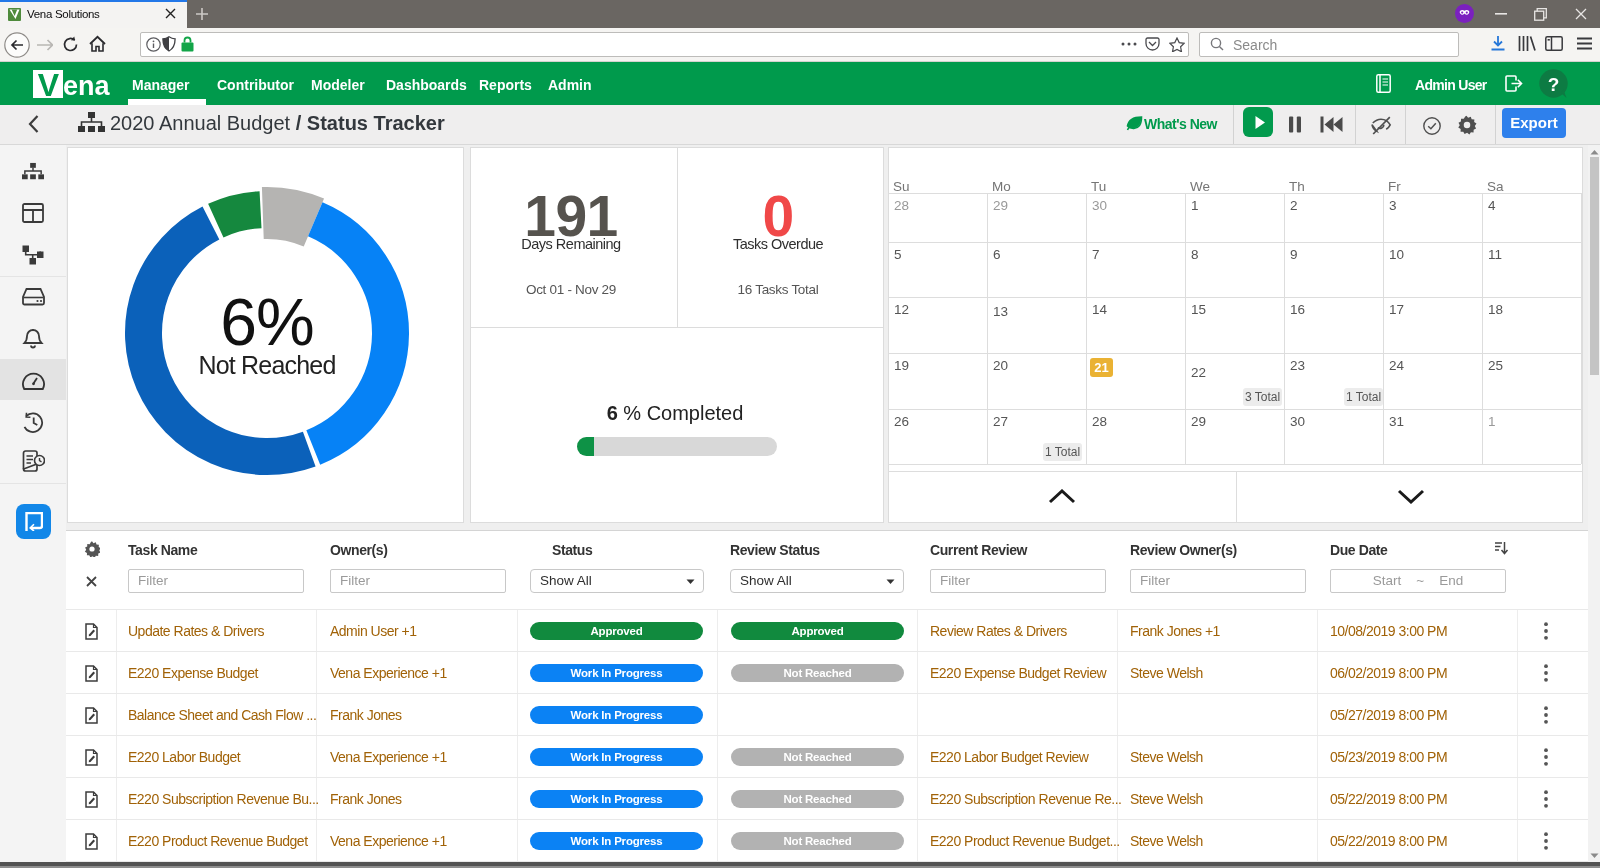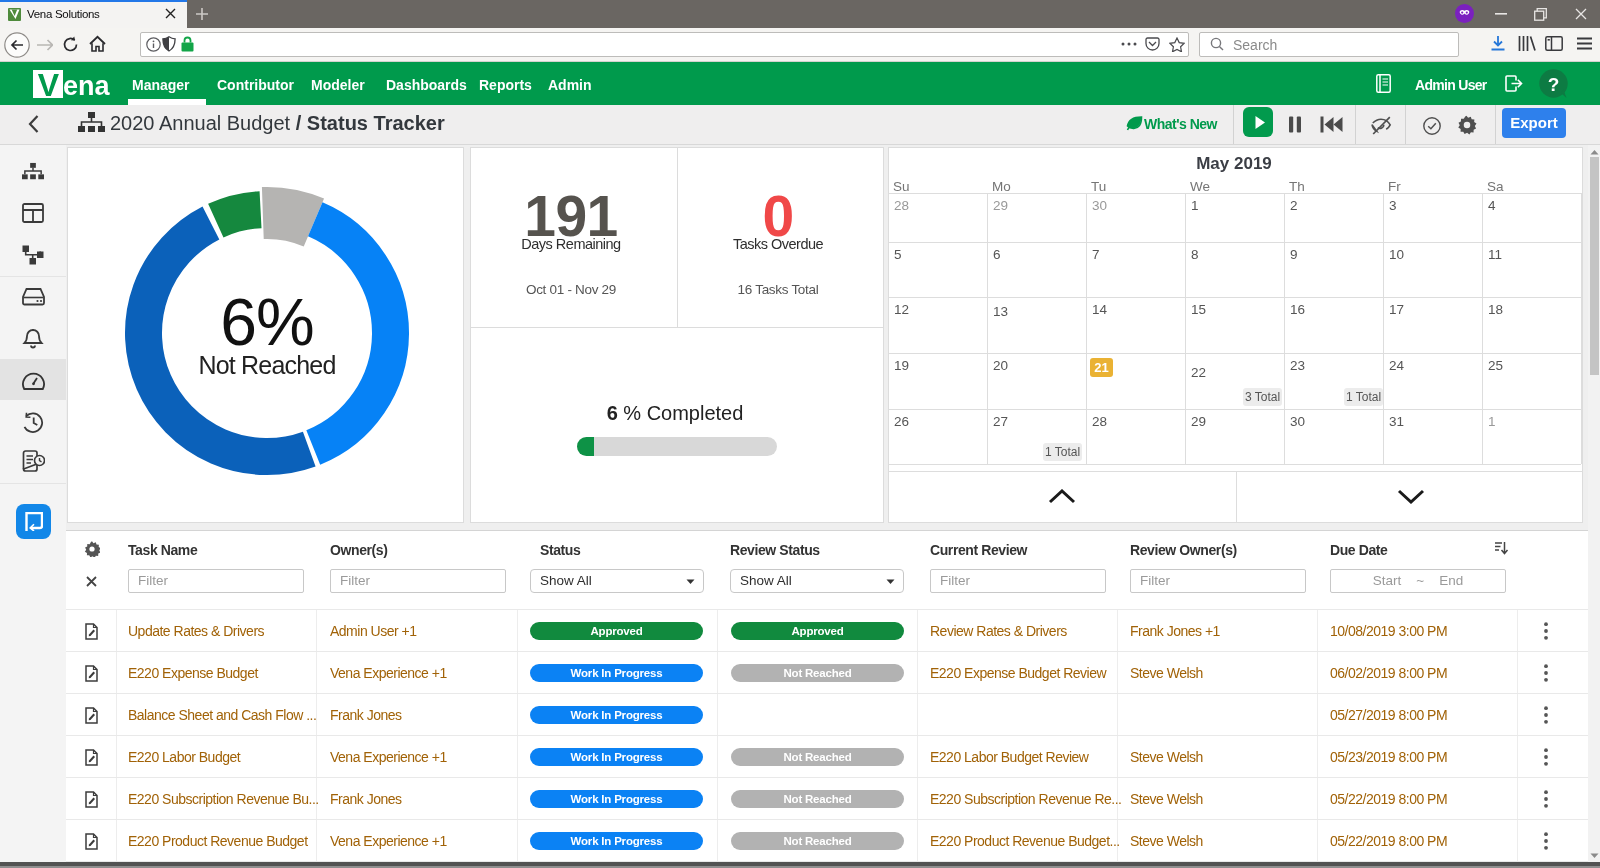--- a/index.html
+++ b/index.html
@@ -316,21 +316,20 @@
   <div class="statlab" style="left:441px;top:236px;">Days Remaining</div>
   <div class="statsub" style="left:441px;top:282px;">Oct 01 - Nov 29</div>
   <div class="statnum" style="left:678px;top:183px;color:#f04848;">0</div>
   <div class="statlab" style="left:648px;top:236px;">Tasks Overdue</div>
   <div class="statsub" style="left:648px;top:282px;">16 Tasks Total</div>
   <div style="position:absolute;left:545px;top:402px;width:260px;text-align:center;font-size:20px;color:#222;"><b>6</b> % Completed</div>
   <div style="position:absolute;left:577px;top:437px;width:200px;height:19px;background:#d8d8d8;border-radius:10px;"></div>
   <div style="position:absolute;left:577px;top:437px;width:17px;height:19px;background:#0e9246;border-radius:10px 0 0 10px;"></div>
 
   <div class="panel" id="calpanel" style="left:888px;top:147px;width:695px;height:376px;"></div>
-  <div id="caltitle">May 2019</div>
   <div class="dayhdr" style="left:893px;">Su</div>
   <div class="dayhdr" style="left:992px;">Mo</div>
   <div class="dayhdr" style="left:1091px;">Tu</div>
   <div class="dayhdr" style="left:1190px;">We</div>
   <div class="dayhdr" style="left:1289px;">Th</div>
   <div class="dayhdr" style="left:1388px;">Fr</div>
   <div class="dayhdr" style="left:1487px;">Sa</div>
   <div class="calline-h" style="left:888px;top:193px;width:693px;"></div>
   <div class="calline-h" style="left:888px;top:242px;width:693px;"></div>
   <div class="calline-h" style="left:888px;top:297px;width:693px;"></div>
@@ -392,21 +391,21 @@
       <path d="M2 2 L14 13 L26 2" fill="none" stroke="#1a1a1a" stroke-width="3"></path>
     </svg>
 
   <div id="tablearea"></div>
   <svg style="position:absolute;left:84px;top:541px;" width="16" height="16" viewBox="0 0 22 22">
     <path d="M11 0.5 L13 3 L16.2 1.8 L17.2 4.8 L20.5 5 L20.2 8.2 L23 10 L21 12.8 L22.5 15.8 L19.6 17.2 L19.5 20.5 L16.3 20.4 L14.5 23 L11.8 21 L8.8 22.5 L7.2 19.6 L4 19.7 L4.1 16.4 L1.2 14.7 L3 12 L1.5 9 L4.4 7.5 L4.5 4.2 L7.8 4.3 L9.5 1.5 Z" fill="#555"></path>
     <circle cx="11" cy="11" r="3.6" fill="#fff"></circle>
   </svg>
   <div class="th" style="left:128px;">Task Name</div>
   <div class="th" style="left:330px;">Owner(s)</div>
-  <div class="th" style="left:540px;">Status</div>
+  <div class="th" style="left:552px;">Status</div>
   <div class="th" style="left:730px;">Review Status</div>
   <div class="th" style="left:930px;">Current Review</div>
   <div class="th" style="left:1130px;">Review Owner(s)</div>
   <div class="th" style="left:1330px;">Due Date</div>
   <svg style="position:absolute;left:1494px;top:540px;" width="16" height="16" viewBox="0 0 16 16">
     <path d="M10.5 2 V13 M7.5 10 L10.5 13.5 L13.5 10" fill="none" stroke="#444" stroke-width="1.5"></path>
     <path d="M1 3 H8 M1 6.5 H6.5 M1 10 H5" stroke="#444" stroke-width="1.5"></path>
   </svg>
   <svg style="position:absolute;left:86px;top:576px;" width="11" height="11" viewBox="0 0 11 11">
       <path d="M1 1 L10 10 M10 1 L1 10" stroke="#444" stroke-width="1.8"></path>

